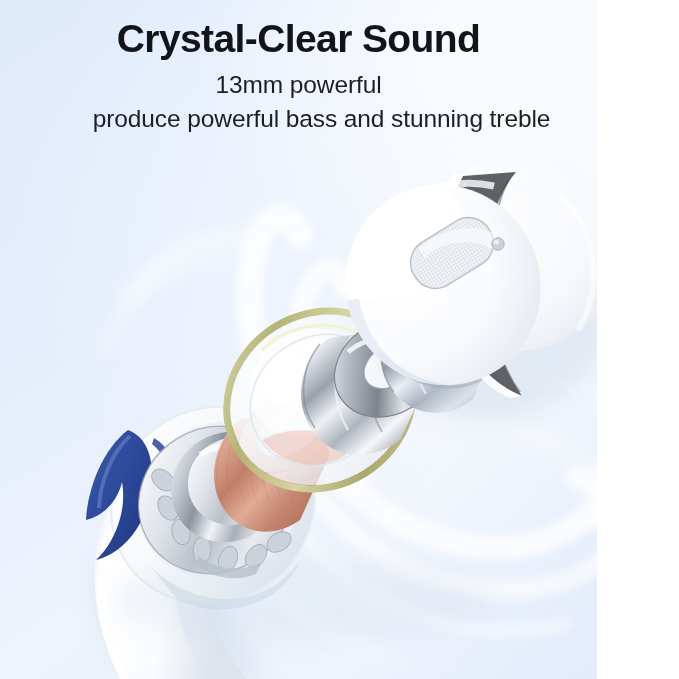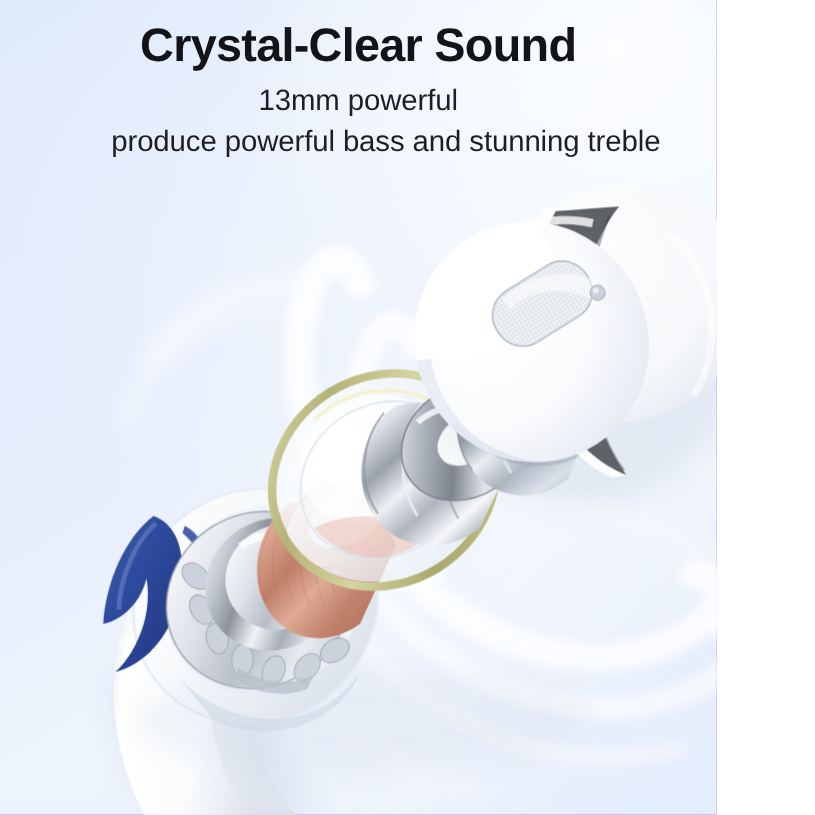--- a/index.html
+++ b/index.html
@@ -7,21 +7,21 @@
     margin: 0;
     padding: 0;
     background: #ffffff;
   }
   #poster {
     position: relative;
     width: 597px;
     height: 679px;
     overflow: hidden;
     font-family: "Liberation Sans", sans-serif;
-    background: #8b5cf6;
+    background: #a16207;
   }
   
   .bg-base {
     position: absolute;
     inset: 0;
     background:
       radial-gradient(ellipse 520px 400px at 86% 6%, #fbfdff 0%, rgba(251,253,255,0) 62%),
       radial-gradient(ellipse 600px 520px at 72% 30%, #f2f7fe 0%, rgba(242,247,254,0) 70%),
       linear-gradient(148deg, #dfeafb 0%, #e6eefc 38%, #eef4fd 64%, #e3ecfb 100%);
   }

